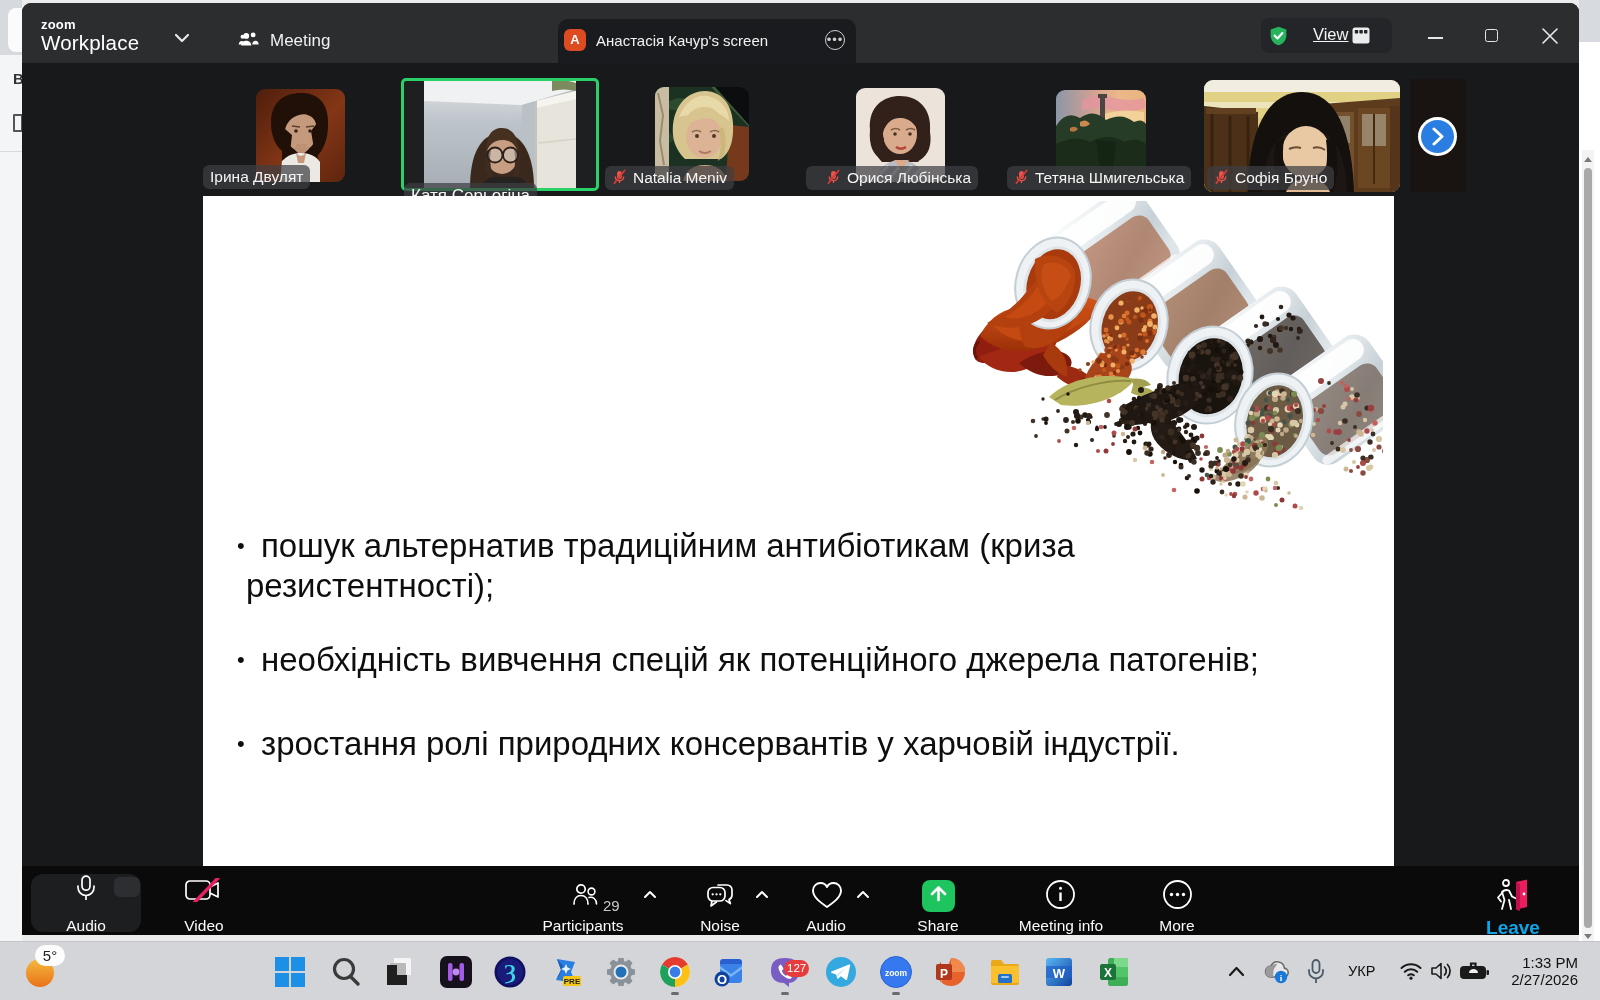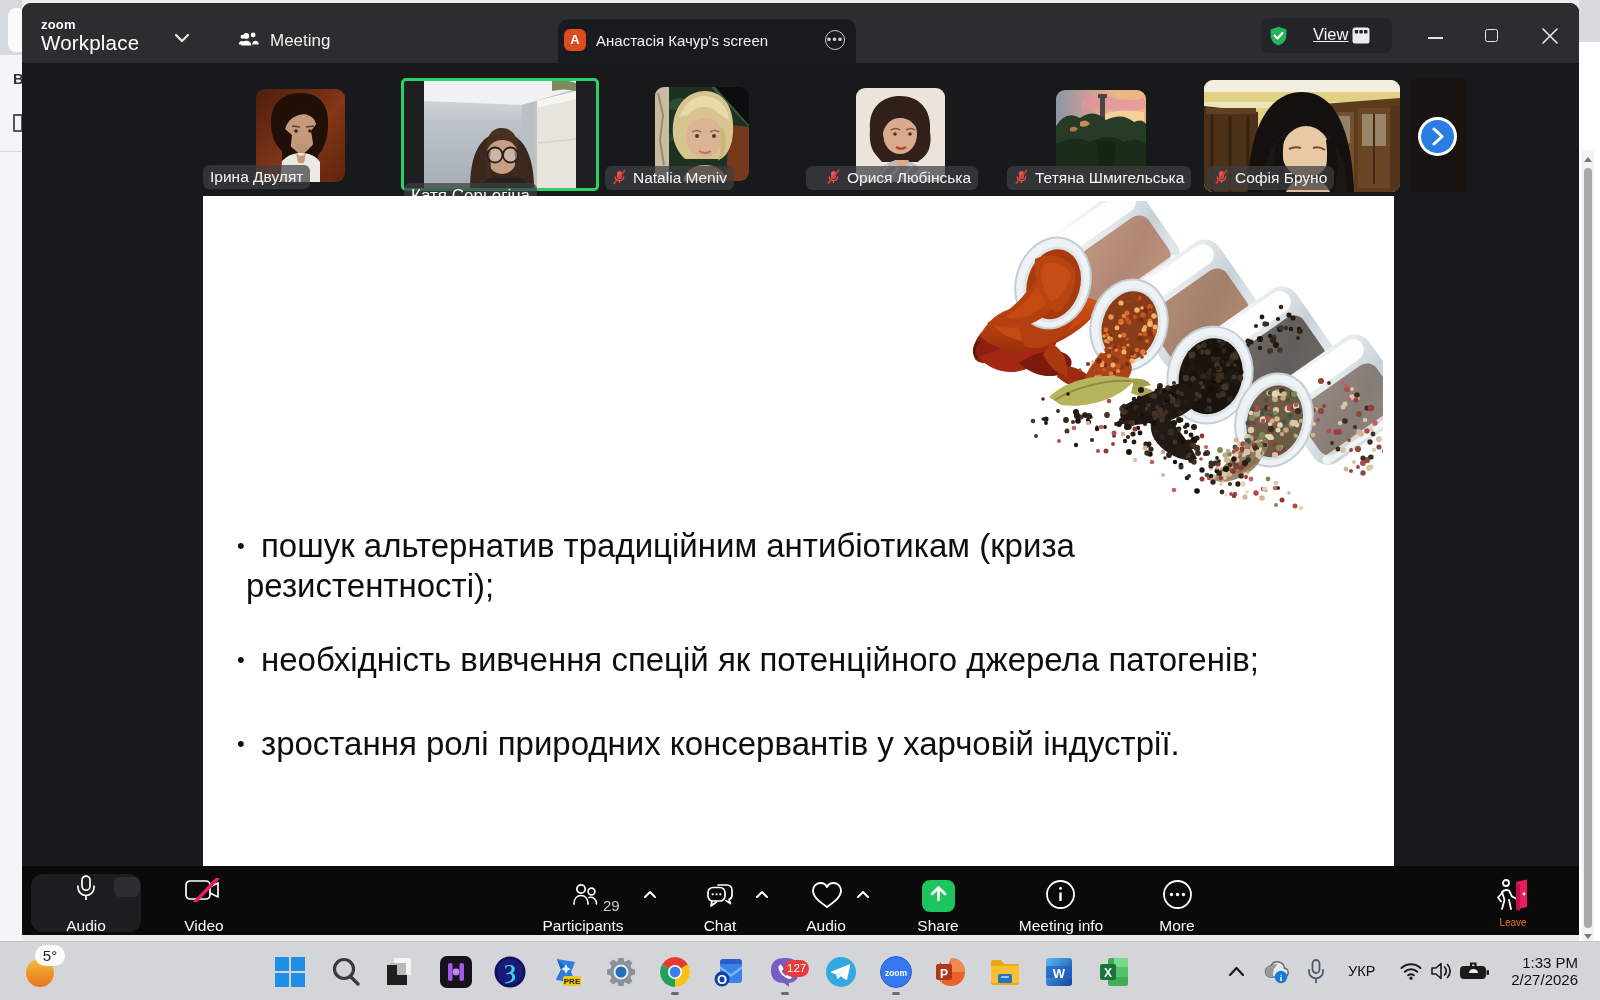--- a/index.html
+++ b/index.html
@@ -1175,21 +1175,21 @@
         <path d="M12 6 h9 a5 5 0 0 1 5 5 v5 a5 5 0 0 1 -3 4.6 l1.4 4 l-4.4 -3" stroke="#fff" stroke-width="1.7" fill="none" stroke-linecap="round" stroke-linejoin="round"></path>
         <rect x="2" y="8.5" width="17" height="13.5" rx="5" stroke="#fff" stroke-width="1.7" fill="none"></rect>
         <path d="M6 22 l-1 5 l6 -4.5" stroke="#fff" stroke-width="1.7" fill="none" stroke-linejoin="round"></path>
         <circle cx="6.7" cy="15.3" r="1.15" fill="#fff"></circle>
         <circle cx="10.5" cy="15.3" r="1.15" fill="#fff"></circle>
         <circle cx="14.3" cy="15.3" r="1.15" fill="#fff"></circle>
       </svg>
     <svg class="caret" style="left:733px;top:22px" viewBox="0 0 14 14">
         <path d="M2 9 L7 4 L12 9" stroke="#fff" stroke-width="2" fill="none" stroke-linecap="round" stroke-linejoin="round"></path>
       </svg>
-    <div class="lbl abs lblb" style="left:698px;top:51px;transform:translateX(-50%);font-size:15.5px;color:#fbfbfb;">Chat</div>
+    <div class="lbl abs lblb" style="left:698px;top:51px;transform:translateX(-50%);font-size:15.5px;color:#fbfbfb;">Noise</div>
 
     <svg class="abs" style="left:788px;top:15px" width="34" height="28" viewBox="0 0 34 28">
         <path d="M17 26 C10 21 3 16 3 9.5 C3 5 6.5 2 10.5 2 C13.5 2 16 3.8 17 6 C18 3.8 20.5 2 23.5 2 C27.5 2 31 5 31 9.5 C31 16 24 21 17 26 Z" stroke="#fff" stroke-width="1.9" fill="none" stroke-linejoin="round"></path>
       </svg>
     <svg class="caret" style="left:834px;top:22px" viewBox="0 0 14 14">
         <path d="M2 9 L7 4 L12 9" stroke="#fff" stroke-width="2" fill="none" stroke-linecap="round" stroke-linejoin="round"></path>
       </svg>
     <div class="lbl abs lblb" style="left:804px;top:51px;transform:translateX(-50%);font-size:15.5px;color:#fbfbfb;">Audio</div>
 
     <div class="abs" style="left:900px;top:14px;width:33px;height:32px;background:#1ec45e;border-radius:8px;"></div>
@@ -1217,21 +1217,21 @@
         <g stroke="#fff" stroke-width="1.8" fill="none" stroke-linecap="round" stroke-linejoin="round">
           <circle cx="10" cy="5" r="3"></circle>
           <path d="M6 31 l2.5 -9 l-2.5 -8 q3 -3 7 -1.5 l3 6 l4 2"></path>
           <path d="M6.5 14.5 l-4.5 5 l3 4"></path>
           <path d="M13 22 l2 9"></path>
         </g>
         <path d="M20 4 L31 1.5 V29 L20 31.5 Z" fill="#e91e5f"></path>
         <path d="M20 4 L24 6 V33 L20 31.5 Z" fill="#c2104a"></path>
         <circle cx="28" cy="16" r="1.4" fill="#fff"></circle>
       </svg>
-    <div class="lbl abs lblb" style="left:1491px;top:51px;transform:translateX(-50%);font-size:10px;color:#f97316;">Leave</div>
+    <div class="lbl abs lblb" style="left:1491px;top:51px;transform:translateX(-50%);font-size:19px;color:#0ea5e9;font-weight:bold;">Leave</div>
   </div>
 </div>
 <div id="taskbar">
 
   <svg class="abs" style="left:24px;top:3px" width="44" height="42" viewBox="0 0 44 42">
     <defs>
         <linearGradient id="sun" x1="0" y1="0" x2="0" y2="1">
           <stop offset="0" stop-color="#f5b93c"></stop>
           <stop offset="1" stop-color="#e8731a"></stop>
         </linearGradient>

